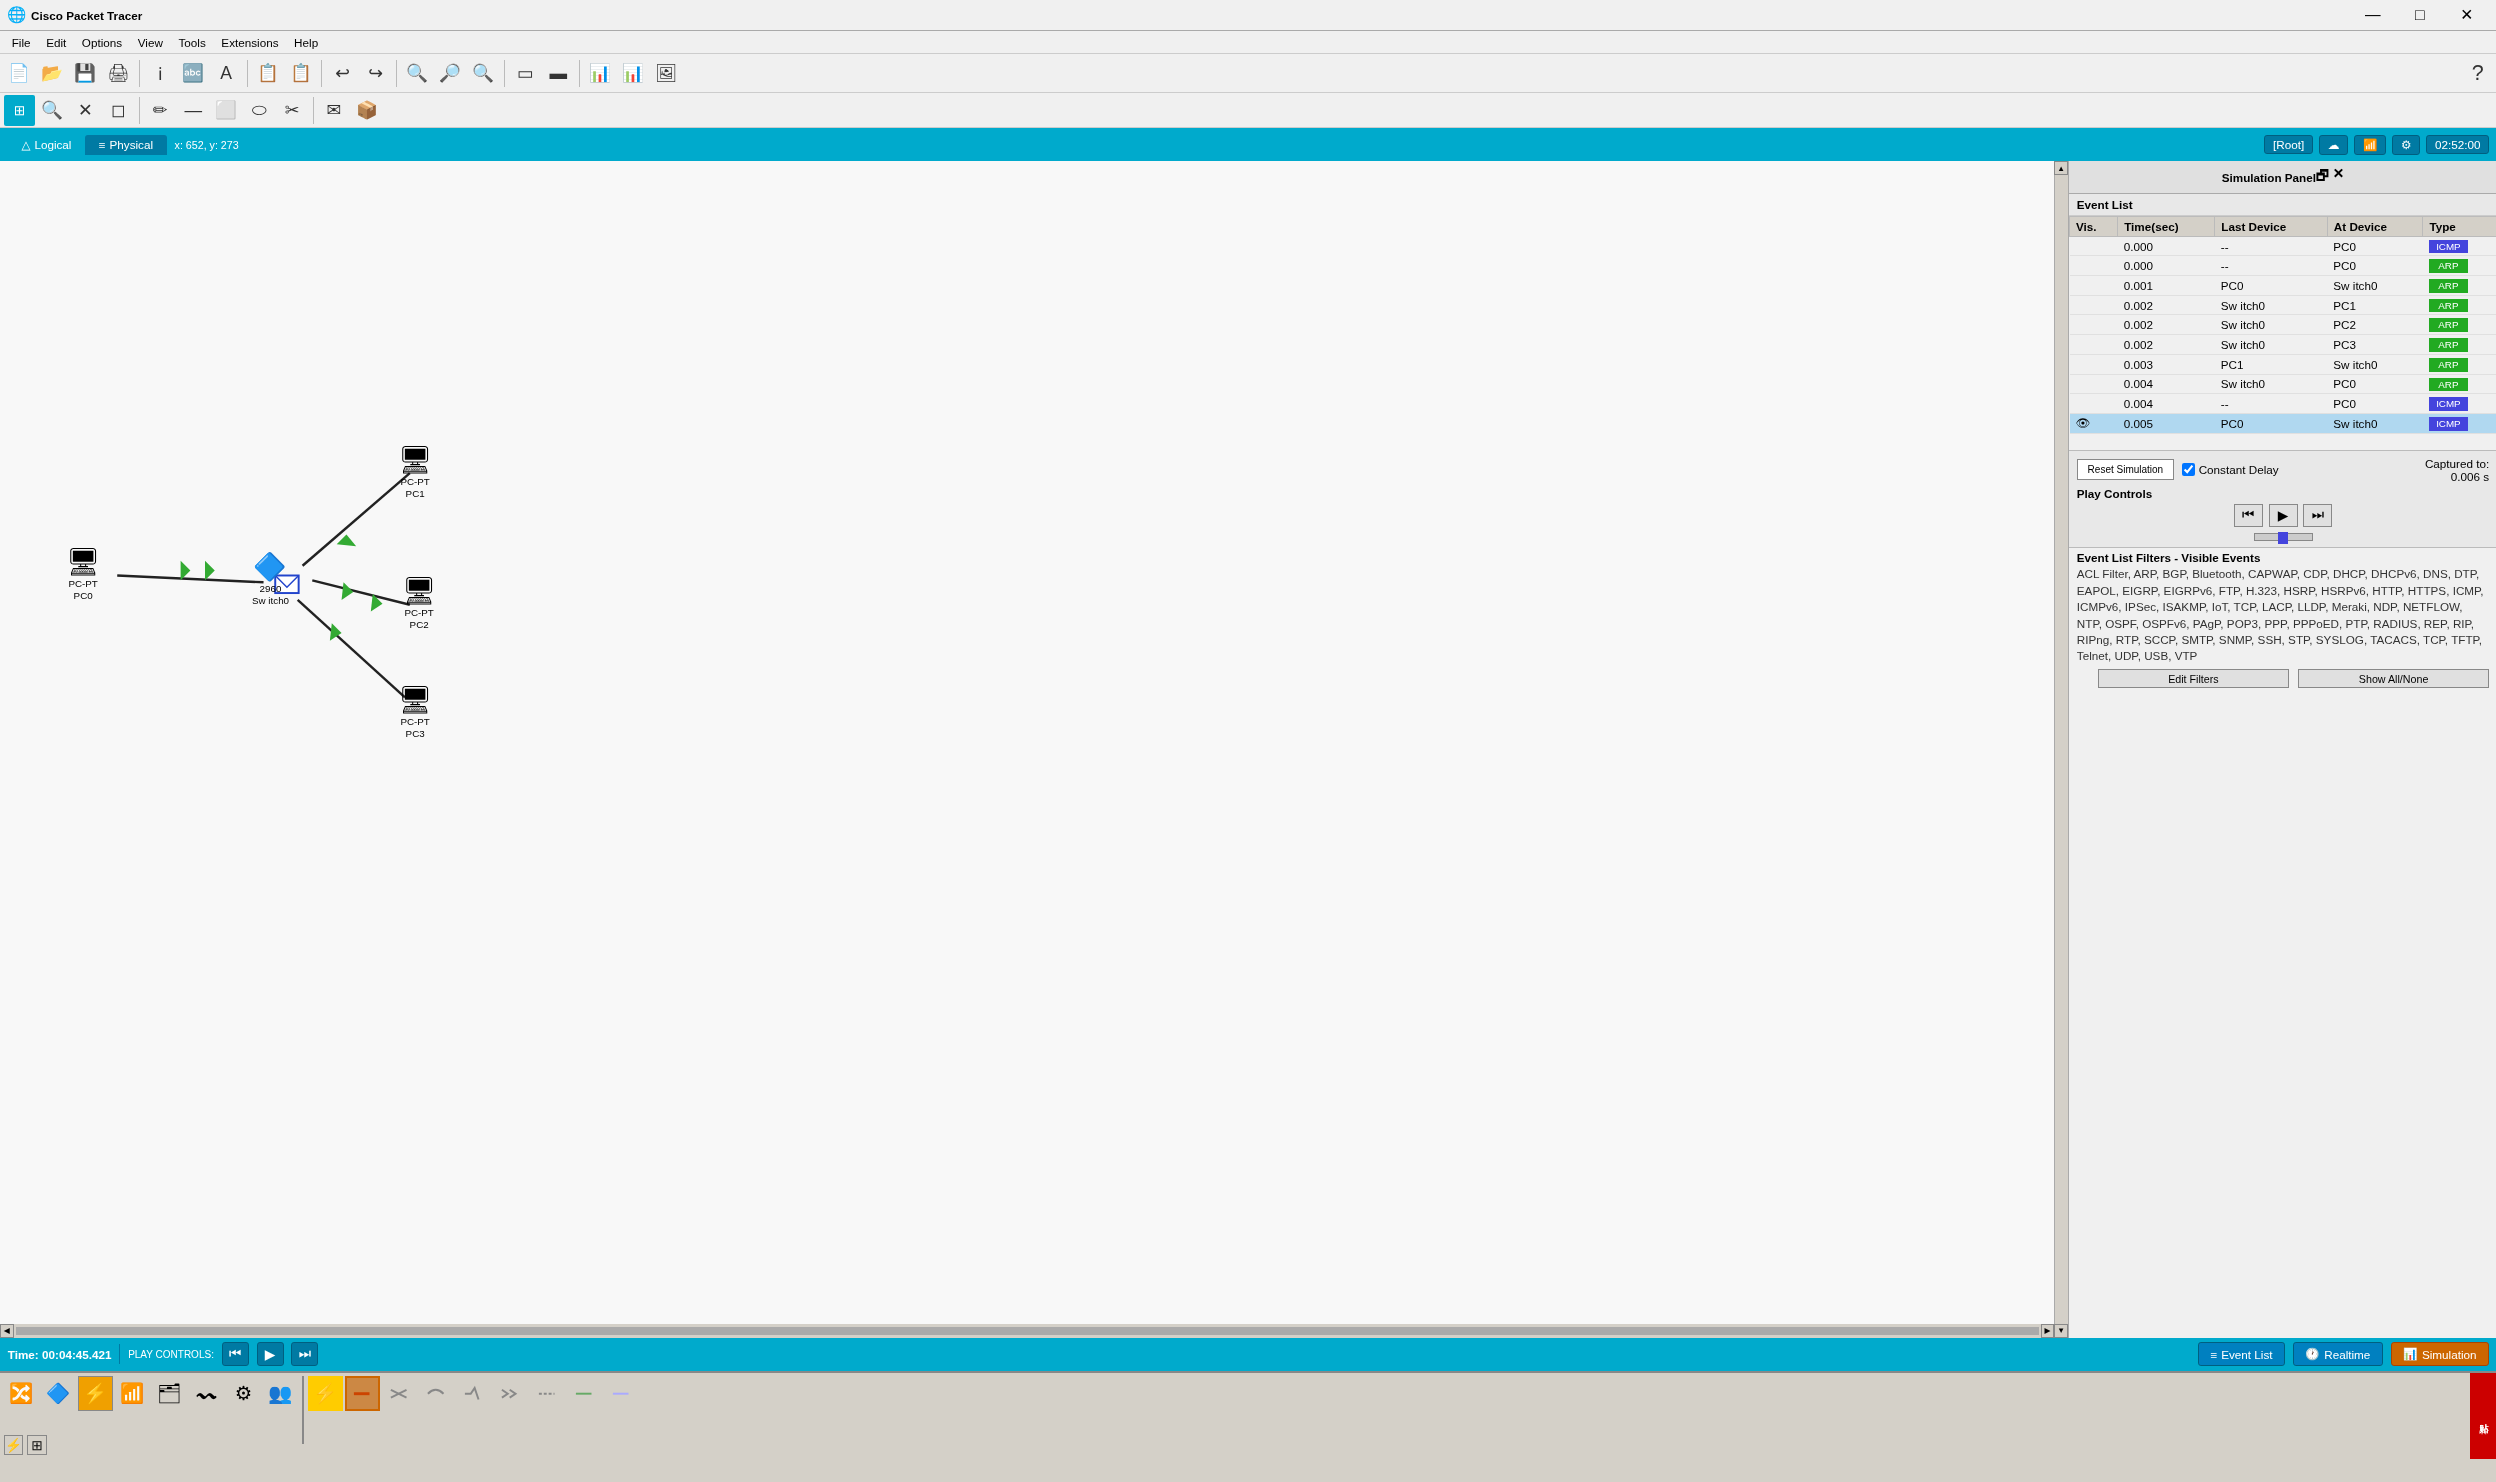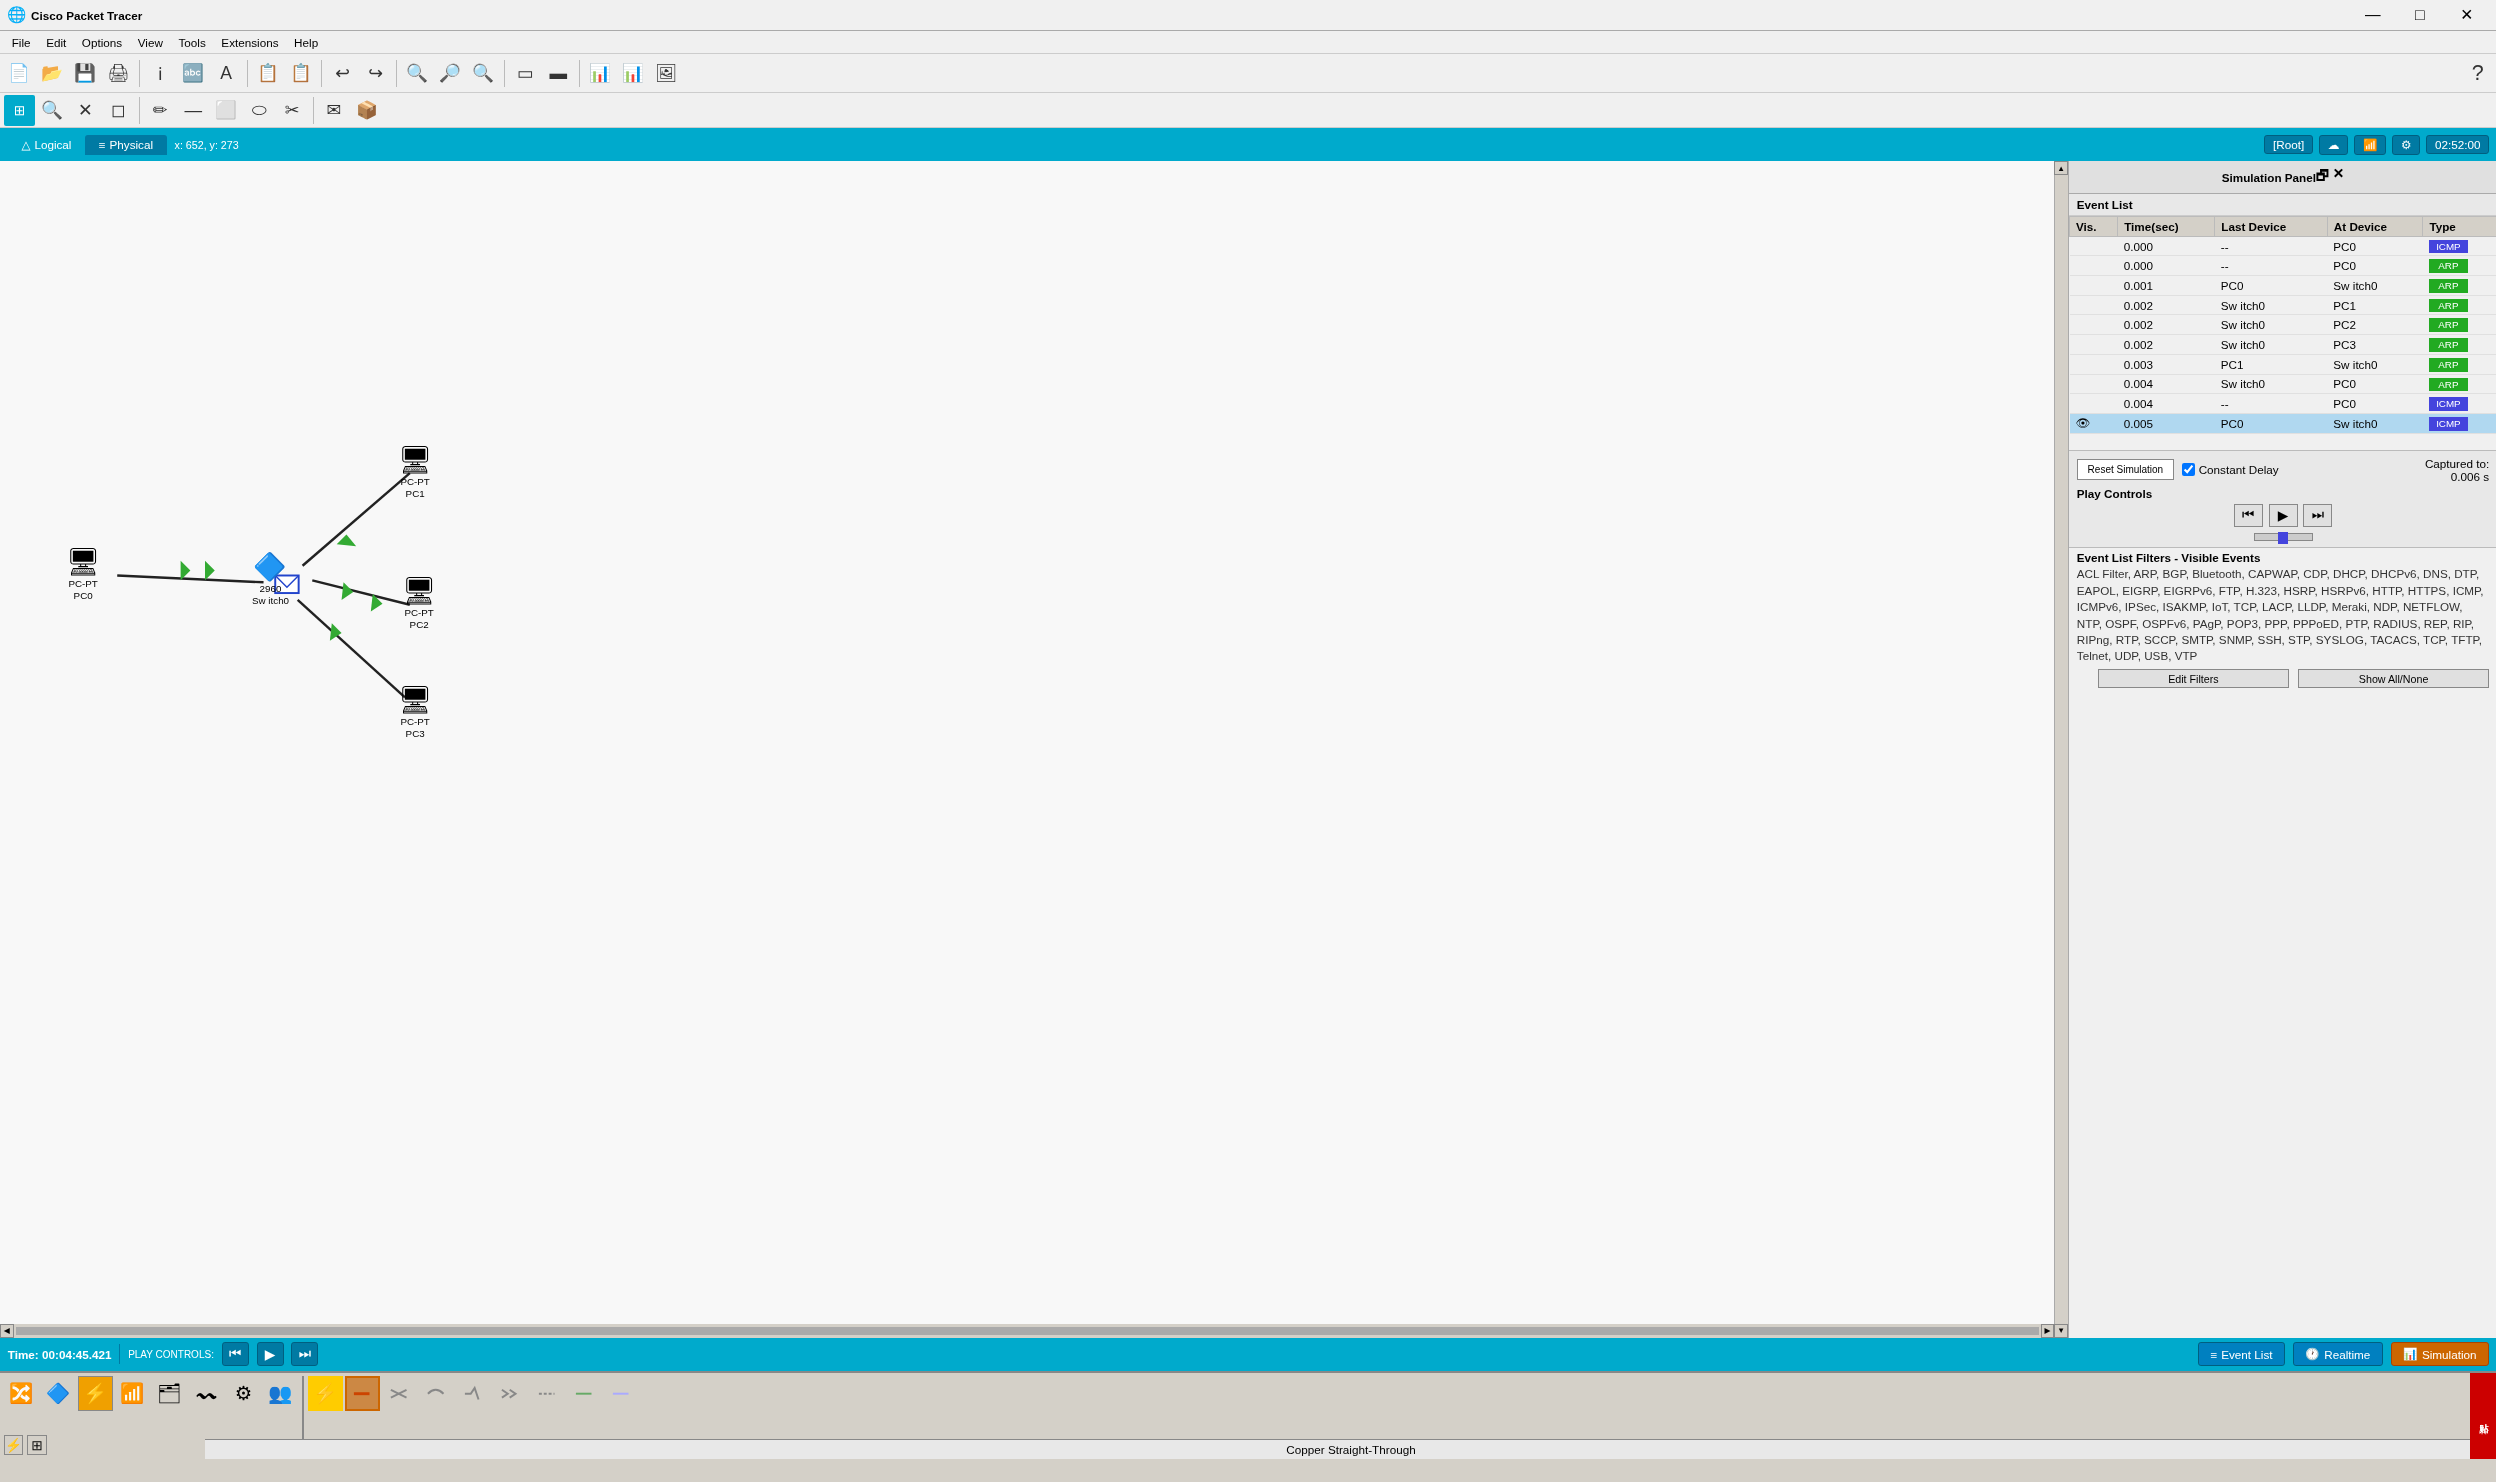--- a/index.html
+++ b/index.html
@@ -645,19 +645,16 @@
     <div class="device-icon-btn" title="Wireless">
       <svg width="23.4" height="23.4" viewBox="0 0 24 24">
           <line x1="4" y1="12" x2="20" y2="12" stroke="#aaaaff" stroke-width="2"></line>
         </svg>
     </div>
   </div>
   <div style="position:absolute; bottom:3.9px; left:3.9px; display:flex; align-items:center; gap:3.9px;">
     <div style="width:19.5px; height:19.5px; background:#d4d0c8; border:1px solid #888; display:flex; align-items:center; justify-content:center; cursor:pointer; font-size:13.7px;">⚡</div>
     <div style="width:19.5px; height:19.5px; background:#d4d0c8; border:1px solid #888; display:flex; align-items:center; justify-content:center; cursor:pointer; font-size:13.7px;">⊞</div>
   </div>
-  <div style="position:absolute; bottom:0; left:205px; right:0; height:19.5px; background:#e8e8e8; border-top:1px solid #888; display:flex; align-items:center; justify-content:center;">
-    <span>Copper Straight-Through</span>
-  </div>
 
   <div style="position:absolute; right:0; bottom:0; top:0; width:27px; background:#cc0000; color:white; font-size:9.8px; writing-mode:vertical-rl; display:flex; align-items:center; justify-content:center; cursor:pointer;">补贴贴</div>
 </div>
 
 
 </body></html>

